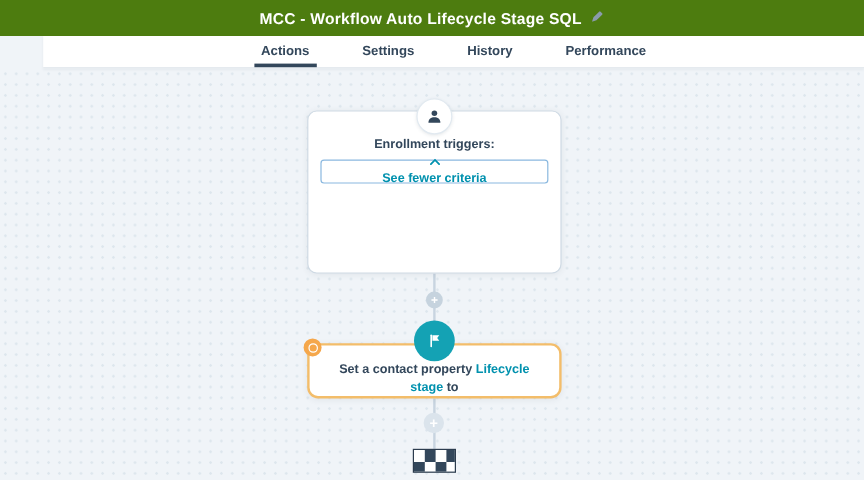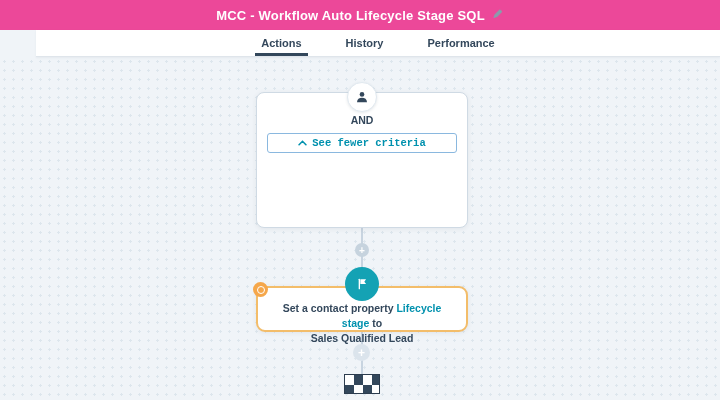--- a/index.html
+++ b/index.html
@@ -1,21 +1,21 @@
 <!DOCTYPE html>
 <html><head>
 <meta charset="utf-8">
 <style>
   * { margin:0; padding:0; box-sizing:border-box; }
   html,body { width:720px; height:400px; overflow:hidden; }
   body { font-family:"Liberation Sans", sans-serif; color:#33475b; background:#f0f4f8; }
 
   
   .topbar {
-    height:30px; background:#ec4899; display:flex; align-items:center; justify-content:center;
+    height:30px; background:#4d7c0f; display:flex; align-items:center; justify-content:center;
   }
   .topbar-title { display:flex; align-items:center; gap:7px; }
   .topbar-title .title-text { color:#ffffff; font-size:13px; font-weight:700; letter-spacing:.2px; }
   .pencil { width:12px; height:12px; display:inline-flex; }
 
   
   .tabbar {
     position:relative; height:27px; background:#ffffff; border-bottom:1px solid #dfe5eb;
     display:flex; align-items:stretch; justify-content:center; gap:32px;
     box-shadow:0 1px 2px rgba(45,62,80,.06); z-index:5;margin-left:36px;
@@ -55,21 +55,22 @@
   .enroll-card { top:35px; height:136px; padding:20px 10px 8px; z-index:2; }
   .enroll-card p { font-size:10.5px; line-height:15px; }
   .enroll-title { font-weight:700; }
   .and-op { font-weight:700; }
   .prop-link { color:#0091ae; font-weight:700; cursor:pointer; }
   .toggle-btn {
     margin-top:5px; width:100%; height:20px; background:#ffffff;
     border:1px solid #8ab8df; border-radius:3px; cursor:pointer;
     display:flex; align-items:center; justify-content:center; gap:5px;
     color:#0091ae; font-size:10.5px; font-weight:700;
-    font-family:Liberation Mono, monospace;
+    font-family:Liberation Sans, sans-serif;
+    flex-direction:column;
   }
   .chev-up { width:9px; height:6px; display:inline-flex; }
 
   .node-circle {
     position:absolute; border-radius:50%; display:flex; align-items:center; justify-content:center;
   }
   .person-circle {
     left:347px; top:25px; width:30px; height:30px; background:#ffffff;
     border:1px solid #e1e9f0; box-shadow:0 1px 3px rgba(45,62,80,.12); z-index:3;
   }
@@ -107,40 +108,41 @@
     <span class="pencil">
       <svg viewBox="0 0 24 24" width="12" height="12" fill="#8a9bac">
           <path d="M3 17.2l2.1-6.3 9.5-9.5a1.6 1.6 0 0 1 2.3 0l2.7 2.7a1.6 1.6 0 0 1 0 2.3l-9.5 9.5L3.8 18a.6.6 0 0 1-.8-.8z"></path>
         </svg>
     </span>
   </div>
 </header>
 
 <nav class="tabbar">
   <button class="tab active">Actions</button>
+  <button class="tab">Settings</button>
   <button class="tab">History</button>
   <button class="tab">Performance</button>
   <button class="partial-btn">
     <span class="clone-ic">
       <svg viewBox="0 0 10 10" width="8" height="8">
           <rect x="0.5" y="2.5" width="6" height="6" fill="none" stroke="#33475b" stroke-width="1.4"></rect>
           <rect x="3.5" y="0.5" width="6" height="6" fill="#33475b"></rect>
         </svg>
     </span>
     <span>E</span>
   </button>
 </nav>
 
 <main class="canvas">
 
   <div class="connector seg1"></div>
   <div class="connector seg2"></div>
 
   <section class="card enroll-card">
-    <p class="and-op">AND</p>
+    <p class="enroll-title">Enrollment triggers:</p>
     <button class="toggle-btn">
       <span class="chev-up">
         <svg viewBox="0 0 10 7" width="9" height="6">
             <path d="M1 5.5 5 1.5 9 5.5" fill="none" stroke="#0091ae" stroke-width="1.8" stroke-linecap="round"></path>
           </svg>
       </span>
       <span>See fewer criteria</span>
     </button>
   </section>
 
@@ -157,21 +159,21 @@
 
   <div class="node-circle flag-circle">
     <svg viewBox="0 0 24 24" width="16" height="16" fill="#ffffff">
         <rect x="7" y="4" width="2" height="16" rx="1"></rect>
         <path d="M9.5 5h8.6l-2.6 3.5 2.6 3.5H9.5z"></path>
       </svg>
   </div>
 
   <section class="card action-card">
     <div class="warn-badge"></div>
-    <p class="action-text"><span>Set a contact property </span><span class="prop-link">Lifecycle stage</span><span> to</span><span class="action-value">Sales Qualified Lead</span></p>
+    <p class="action-text"><span>Set a contact property </span><span class="prop-link">Lifecycle stage</span><span> to</span></p>
   </section>
 
   <div class="node-circle plus-circle plus-b">
     <span>+</span>
   </div>
 
   <div class="end-marker"></div>
 
 </main>
 

